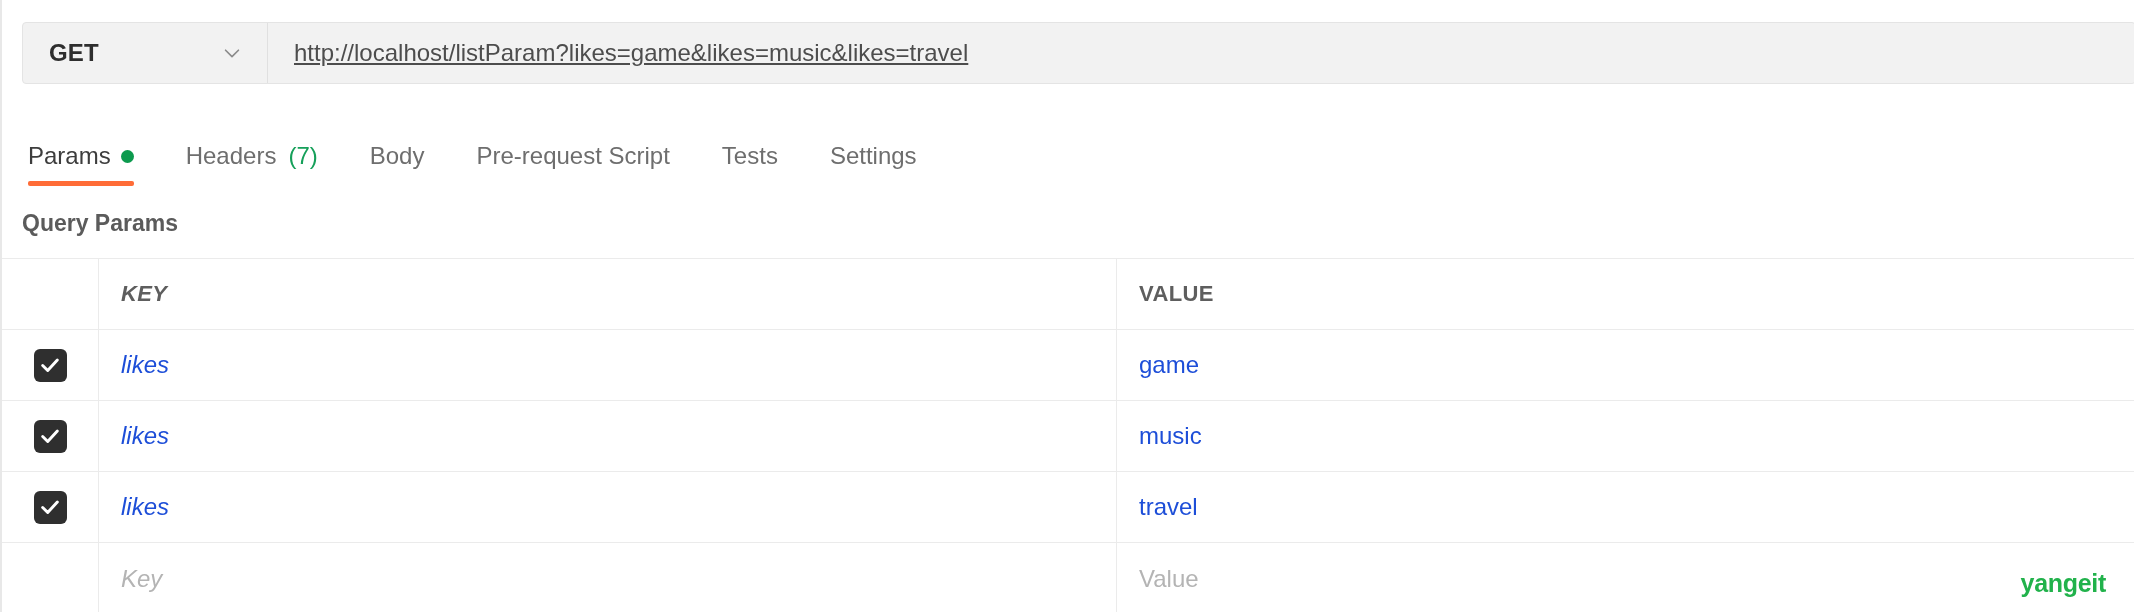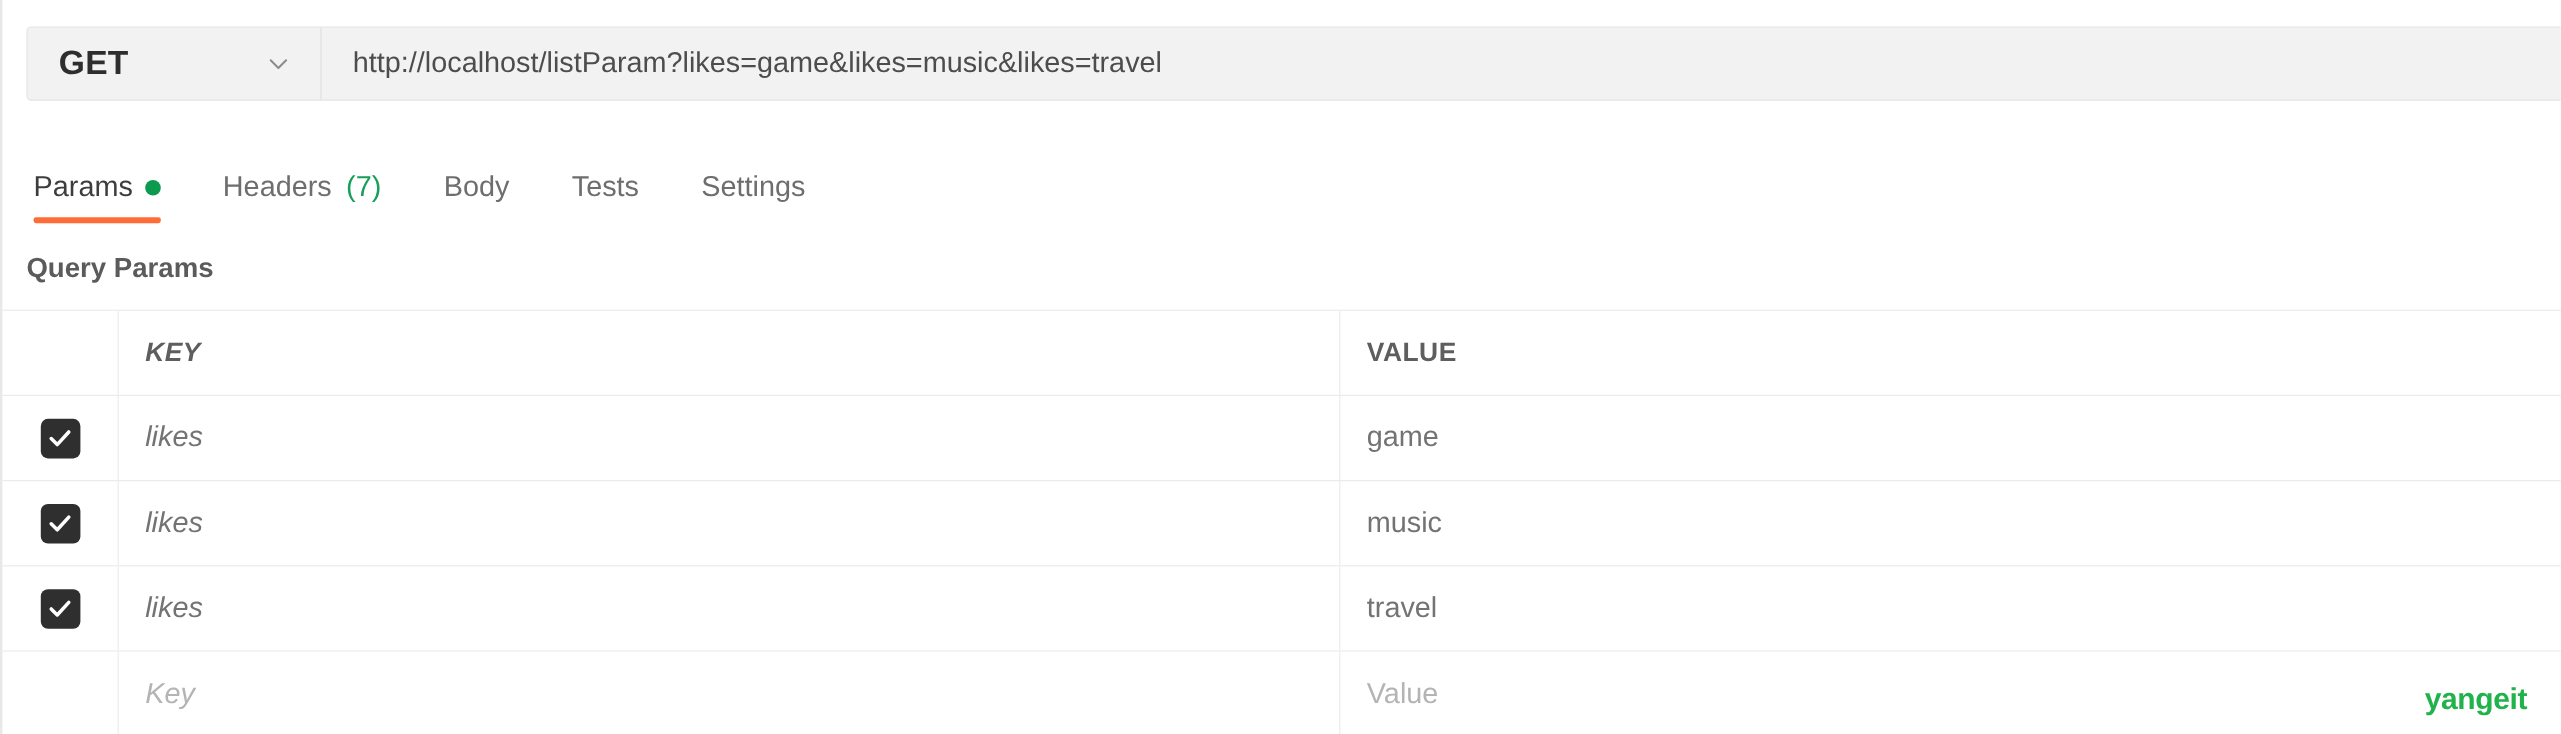--- a/index.html
+++ b/index.html
@@ -40,41 +40,42 @@
     width: 245px;
     display: flex;
     align-items: center;
     justify-content: space-between;
     padding: 0 24px 0 26px;
     box-sizing: border-box;
     border-right: 1px solid #e0e0e0;
     cursor: pointer;
   }
   .method-label {
-    font-size: 28px;
+    font-size: 24px;
     font-weight: 700;
     color: #2e2e2e;
     letter-spacing: 0.2px;
   }
   .chev {
     width: 22px;
     height: 22px;
     display: block;
     color: #8b8b8b;
   }
   .url-input {
     flex: 1;
     display: flex;
     align-items: center;
     padding-left: 26px;
     font-size: 24px;
     color: #4d4d4d;
     overflow: hidden;
     white-space: nowrap;
     cursor: text;
+    text-decoration: underline;
   }
 
   
   .tabs {
     position: absolute;
     left: 26px;
     top: 130px;
     height: 50px;
     display: flex;
     align-items: flex-start;
@@ -169,21 +170,21 @@
   }
   .head .cell-key, .head .cell-value {
     font-size: 22px;
     font-weight: 700;
     color: #5e5e5e;
     letter-spacing: 0.4px;
   }
   .head .cell-check { border-right: 1px solid #ebebeb; }
   .cellval {
     font-size: 24px;
-    color: #737373;
+    color: #1d4ed8;
   }
   .placeholder .cellval {
     color: #b4b4b4;
   }
   .cbx {
     width: 33px;
     height: 33px;
     border-radius: 6px;
     background: #2f2f2f;
     display: flex;
@@ -232,20 +233,23 @@
 
     <div class="tab">
       <span>Headers</span>
       <span class="tab-count">(7)</span>
     </div>
 
     <div class="tab">
       <span>Body</span>
     </div>
 
+    <div class="tab">
+      <span>Pre-request Script</span>
+    </div>
 
     <div class="tab">
       <span>Tests</span>
     </div>
 
     <div class="tab">
       <span>Settings</span>
     </div>
 
   </div>

